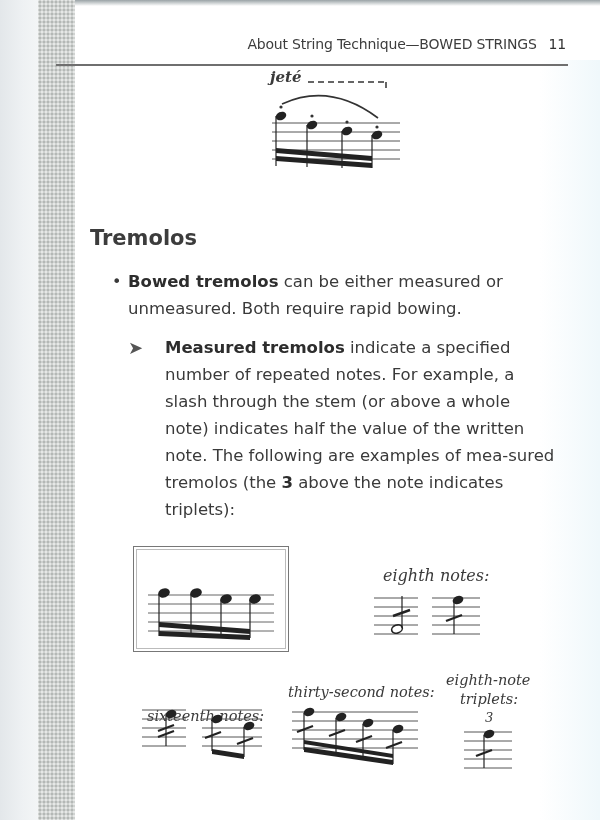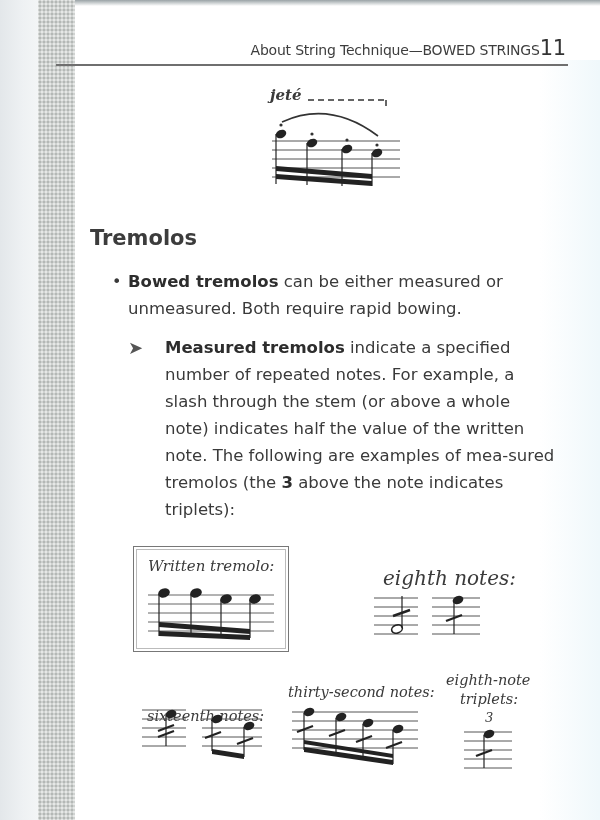--- a/index.html
+++ b/index.html
@@ -28,21 +28,21 @@
   }
   .right-tint {
     position:absolute; right:0; top:60px; width:60px; height:760px;
     background:linear-gradient(90deg,rgba(255,255,255,0),rgba(236,246,250,0.8));
   }
   .running-head {
     position:absolute; left:0; top:36px; width:566px; text-align:right;
     font-family:"DejaVu Sans", sans-serif; font-size:14px; color:#3d3d3d;
     letter-spacing:-0.2px;
   }
-  .running-head .pnum { font-size:21px; color:#333; }
+  .running-head .pnum { font-size:14px; margin-left:12px; color:#333; }
   .head-rule {
     position:absolute; left:56px; top:64px; width:512px; height:1.5px;
     background:#6f6f6f;
   }
   .figure { position:absolute; }
   .italic-label {
     position:absolute; font-family:"DejaVu Serif", serif; font-style:italic;
     color:#3a3a3a; white-space:nowrap;
   }
   .section-title {
@@ -77,21 +77,21 @@
 <div class="left-margin"></div>
 <div class="binding"></div>
 <div class="top-shade"></div>
 <div class="right-tint"></div>
 
 <div class="running-head">
   <span>About String Technique—BOWED STRINGS</span><span class="pnum">11</span>
 </div>
 <div class="head-rule"></div>
 
-<div class="figure" style="left:260px;top:86px;width:140px;height:100px;">
+<div class="figure" style="left:260px;top:68px;width:140px;height:100px;">
   <span class="italic-label" style="left:10px;top:0;font-size:15px;font-weight:bold;">jeté</span>
   <svg width="140" height="100" style="position:absolute;left:0;top:0;">
     <line x1="48" y1="14" x2="126" y2="14" stroke="#333" stroke-width="1.5" stroke-dasharray="6,4"></line>
     <line x1="126" y1="14" x2="126" y2="20" stroke="#333" stroke-width="1.5"></line>
     <path d="M22 36 Q70 14 118 50" stroke="#333" stroke-width="1.6" fill="none"></path>
     <g stroke="#555" stroke-width="1">
       <line x1="12" y1="55" x2="140" y2="55"></line>
       <line x1="12" y1="64" x2="140" y2="64"></line>
       <line x1="12" y1="73" x2="140" y2="73"></line>
       <line x1="12" y1="82" x2="140" y2="82"></line>
@@ -122,21 +122,20 @@
   <span class="dot">•</span>
   <span class="txt"><b>Bowed tremolos</b><span> can be either measured or unmeasured. Both require rapid bowing.</span></span>
 </div>
 
 <div class="arrow-para">
   <span class="arrow">➤</span>
   <span class="txt"><b>Measured tremolos</b><span> indicate a specified number of repeated notes.  For example, a slash through the stem (or above a whole note) indicates half the value of the written note.  The following are examples of mea-sured tremolos (the </span><b>3</b><span> above the note indicates triplets):</span></span>
 </div>
 
 <div class="box">
-  <span class="italic-label" style="left:14px;top:10px;font-size:15px;">Written tremolo:</span>
   <svg width="154" height="104" style="position:absolute;left:0;top:0;">
     <g stroke="#666" stroke-width="1">
       <line x1="14" y1="48" x2="140" y2="48"></line>
       <line x1="14" y1="57" x2="140" y2="57"></line>
       <line x1="14" y1="66" x2="140" y2="66"></line>
       <line x1="14" y1="75" x2="140" y2="75"></line>
       <line x1="14" y1="84" x2="140" y2="84"></line>
     </g>
     <ellipse cx="30" cy="46" rx="6" ry="4.5" transform="rotate(-20 30 46)" fill="#222"></ellipse>
     <ellipse cx="62" cy="46" rx="6" ry="4.5" transform="rotate(-20 62 46)" fill="#222"></ellipse>
@@ -146,21 +145,21 @@
       <line x1="25" y1="47" x2="25" y2="89"></line>
       <line x1="57" y1="47" x2="57" y2="89"></line>
       <line x1="87" y1="53" x2="87" y2="91"></line>
       <line x1="116" y1="53" x2="116" y2="91"></line>
     </g>
     <polygon points="25,75 116,82 116,87 25,80" fill="#222"></polygon>
     <polygon points="25,84 116,88 116,93 25,89" fill="#222"></polygon>
   </svg>
 </div>
 
-<span class="italic-label" style="left:383px;top:566px;font-size:20px;">eighth notes:</span>
+<span class="italic-label" style="left:383px;top:566px;font-size:16px;">eighth notes:</span>
 <svg width="110" height="46" style="position:absolute;left:372px;top:594px;">
   <g stroke="#555" stroke-width="1">
     <line x1="2" y1="4" x2="46" y2="4"></line>
       <line x1="2" y1="13" x2="46" y2="13"></line>
     <line x1="2" y1="22" x2="46" y2="22"></line>
       <line x1="2" y1="31" x2="46" y2="31"></line>
     <line x1="2" y1="40" x2="46" y2="40"></line>
     <line x1="60" y1="4" x2="108" y2="4"></line>
       <line x1="60" y1="13" x2="108" y2="13"></line>
     <line x1="60" y1="22" x2="108" y2="22"></line>

